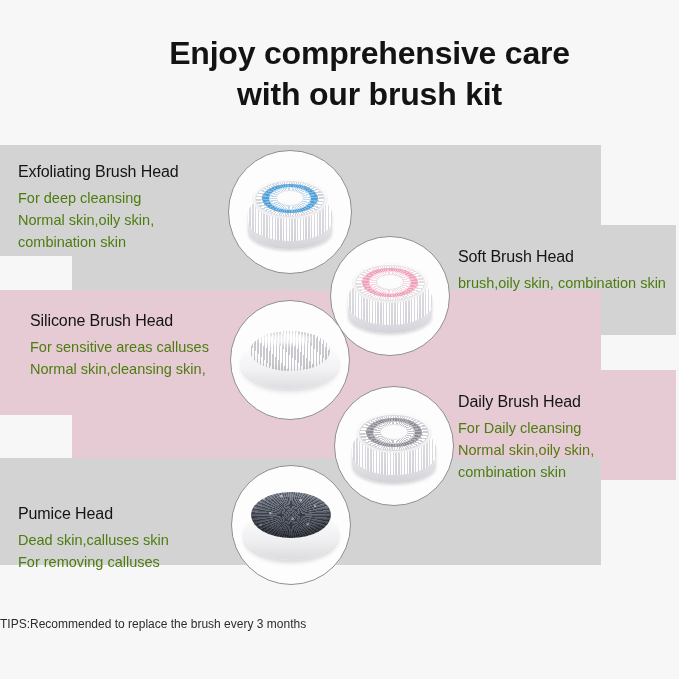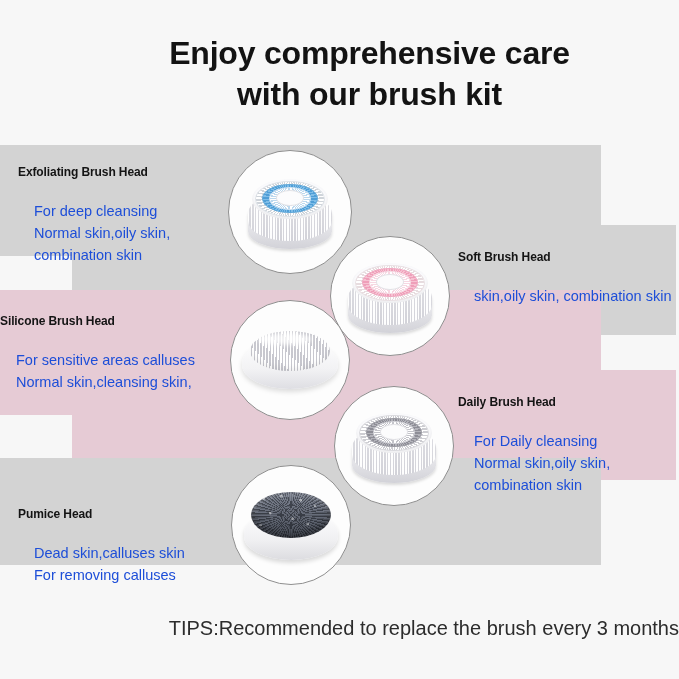--- a/index.html
+++ b/index.html
@@ -32,36 +32,36 @@
   .band-r1{left:0;  top:145px; width:601px; height:111px;}
   .band-r2{left:72px;top:225px; width:604px; height:110px;}
   .band-r3{left:0;  top:290px; width:601px; height:125px;}
   .band-r4{left:72px;top:370px; width:604px; height:110px;}
   .band-r5{left:0;  top:458px; width:601px; height:107px;}
 
   
   .txt{position:absolute;z-index:6;}
   .txt h3{
     margin:0 0 3px 0;
-    font-size:12px;line-height:24px;
-    font-weight:bold;color:#141414;
+    font-size:16px;line-height:24px;
+    font-weight:normal;color:#141414;
     letter-spacing:-0.1px;
     white-space:nowrap;
   }
   .txt p{
-    margin:16px;
+    margin:0;
     font-size:14.5px;line-height:22px;
-    color:#1d4ed8;
+    color:#4d7c0f;
     font-weight:normal;
   }
   .txt p span{display:block;white-space:nowrap;}
 
   .txt-r1{left:18px; top:160px;}
   .txt-r2{left:458px;top:245px;}
-  .txt-r3{left:0; top:309px;}
+  .txt-r3{left:30px; top:309px;}
   .txt-r4{left:458px;top:390px;}
   .txt-r5{left:18px; top:502px;}
 
   
   .circle{
     position:absolute;
     border-radius:50%;
     background:#fdfdfd;
     border:1.5px solid #8f8f8f;
     z-index:5;
@@ -189,22 +189,22 @@
       radial-gradient(circle at 12% 72%, rgba(255,255,255,0.35) 0 1px, transparent 1.6px),
       repeating-conic-gradient(from 0deg at 50% 50%, #6e7177 0 2deg, #4a4d53 2deg 4deg, #878a91 4deg 6deg),
       linear-gradient(180deg,#7b7e85,#474a50);
     background-blend-mode:screen,screen,screen,screen,screen,screen,screen,screen,overlay,normal;
     box-shadow:inset 0 -4px 7px rgba(0,0,0,0.35), inset 0 3px 6px rgba(255,255,255,0.18);
   }
 
   
   .tips{
     position:absolute;left:0;top:617px;width:679px;
-    text-align:right;
-    font-size:20px;color:#2c2c2c;
+    text-align:left;
+    font-size:12px;color:#2c2c2c;
   }
 </style>
 </head>
 <body>
 
 <div class="stage">
 
   <div class="title">
     <span>Enjoy comprehensive care</span>
     <span class="l2">with our brush kit</span>
@@ -243,21 +243,21 @@
       <div class="face"></div>
       <div class="ring r-a"></div>
       <div class="ring r-b"></div>
       <div class="ring r-c"></div>
       <div class="ring r-d"></div>
     </div>
   </div>
   <div class="txt txt-r2">
     <h3>Soft Brush Head</h3>
     <p>
-      <span>skin,oily skin, combination skin</span>
+      <span>brush,oily skin, combination skin</span>
     </p>
   </div>
 
   <div class="txt txt-r3">
     <h3>Silicone Brush Head</h3>
     <p>
       <span>For sensitive areas calluses</span>
       <span>Normal skin,cleansing skin,</span>
     </p>
   </div>

